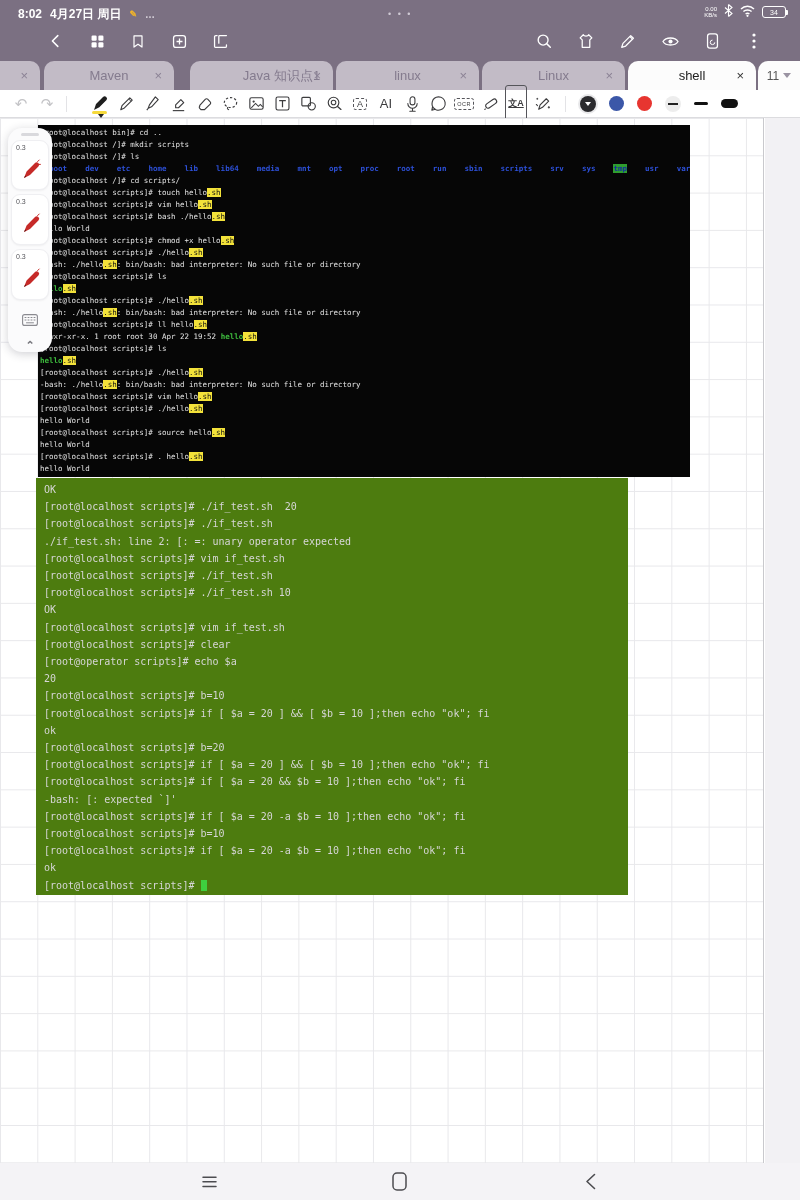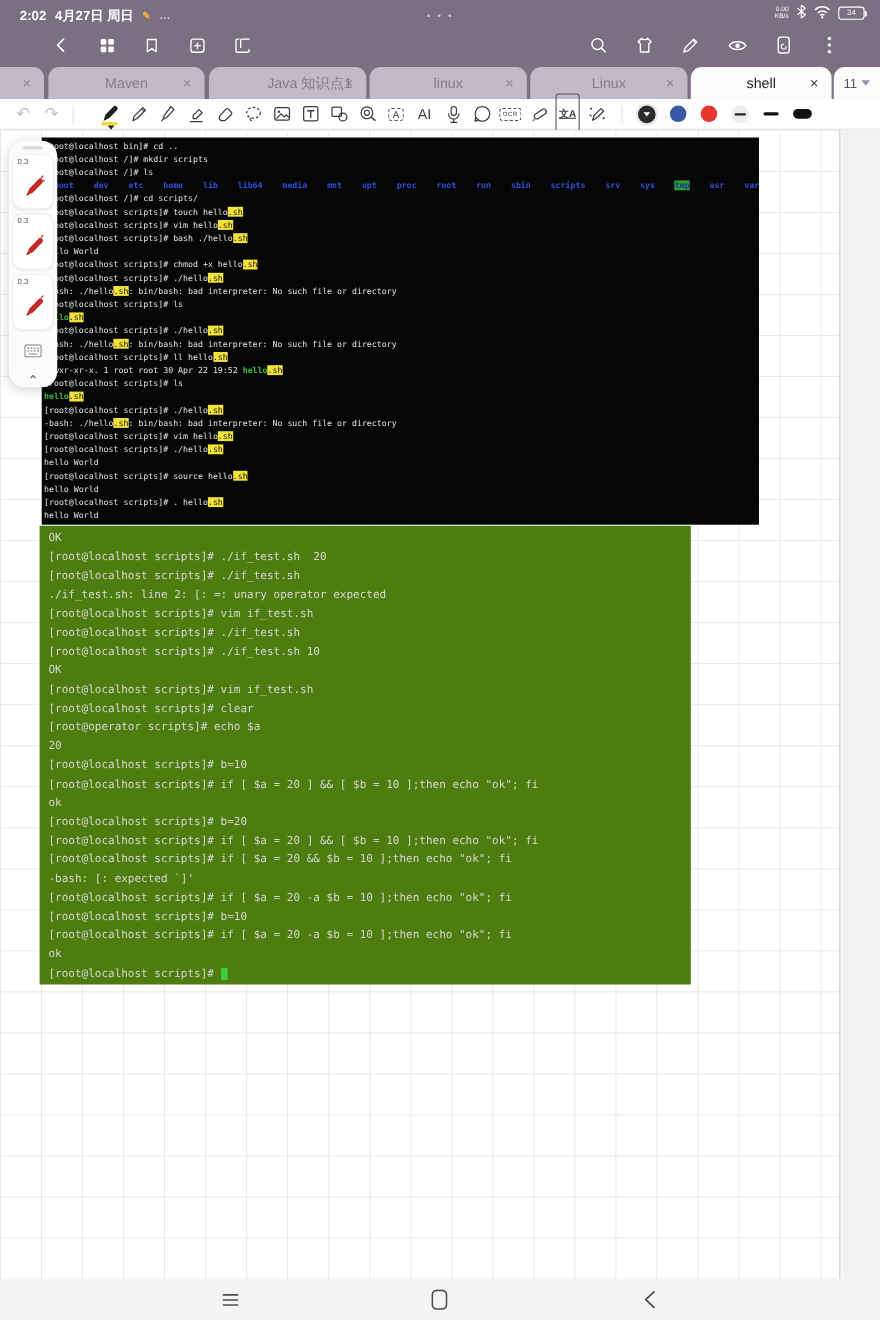--- a/index.html
+++ b/index.html
@@ -92,21 +92,21 @@
 </style>
 </head>
 <body>
 
 <div id="screen">
 
   <div id="header">
 
     <div id="statusbar">
       <div class="sb-left">
-        <span>2:02</span>
+        <span>8:02</span>
         <span>4月27日 周日</span>
         <span class="sb-pen">✎</span>
         <span class="sb-dots">…</span>
       </div>
       <div class="sb-center">• • •</div>
       <div class="sb-right">
         <div class="net-speed">
           <div>0.00</div>
           <div>KB/s</div>
         </div>
@@ -196,21 +196,21 @@
               <circle cx="2" cy="14" r="1.6" fill="#fff"></circle>
             </svg>
         </span>
       </div>
     </div>
 
     <div id="tabstrip">
       <div class="tab" style="left:-104px; width:144px;">
         <span class="tclose">×</span>
       </div>
-      <div class="tab" style="left:44px; width:142px;justify-content:center;">
+      <div class="tab" style="left:44px; width:130px;justify-content:center;">
         <span class="tlabel">Maven</span>
         <span class="tclose">×</span>
       </div>
       <div class="tab" style="left:190px; width:143px;padding-left:40px;">
         <span class="tlabel">Java 知识点1</span>
         <span class="tclose">×</span>
       </div>
       <div class="tab" style="left:336px; width:143px;">
         <span class="tlabel">linux</span>
         <span class="tclose">×</span>

